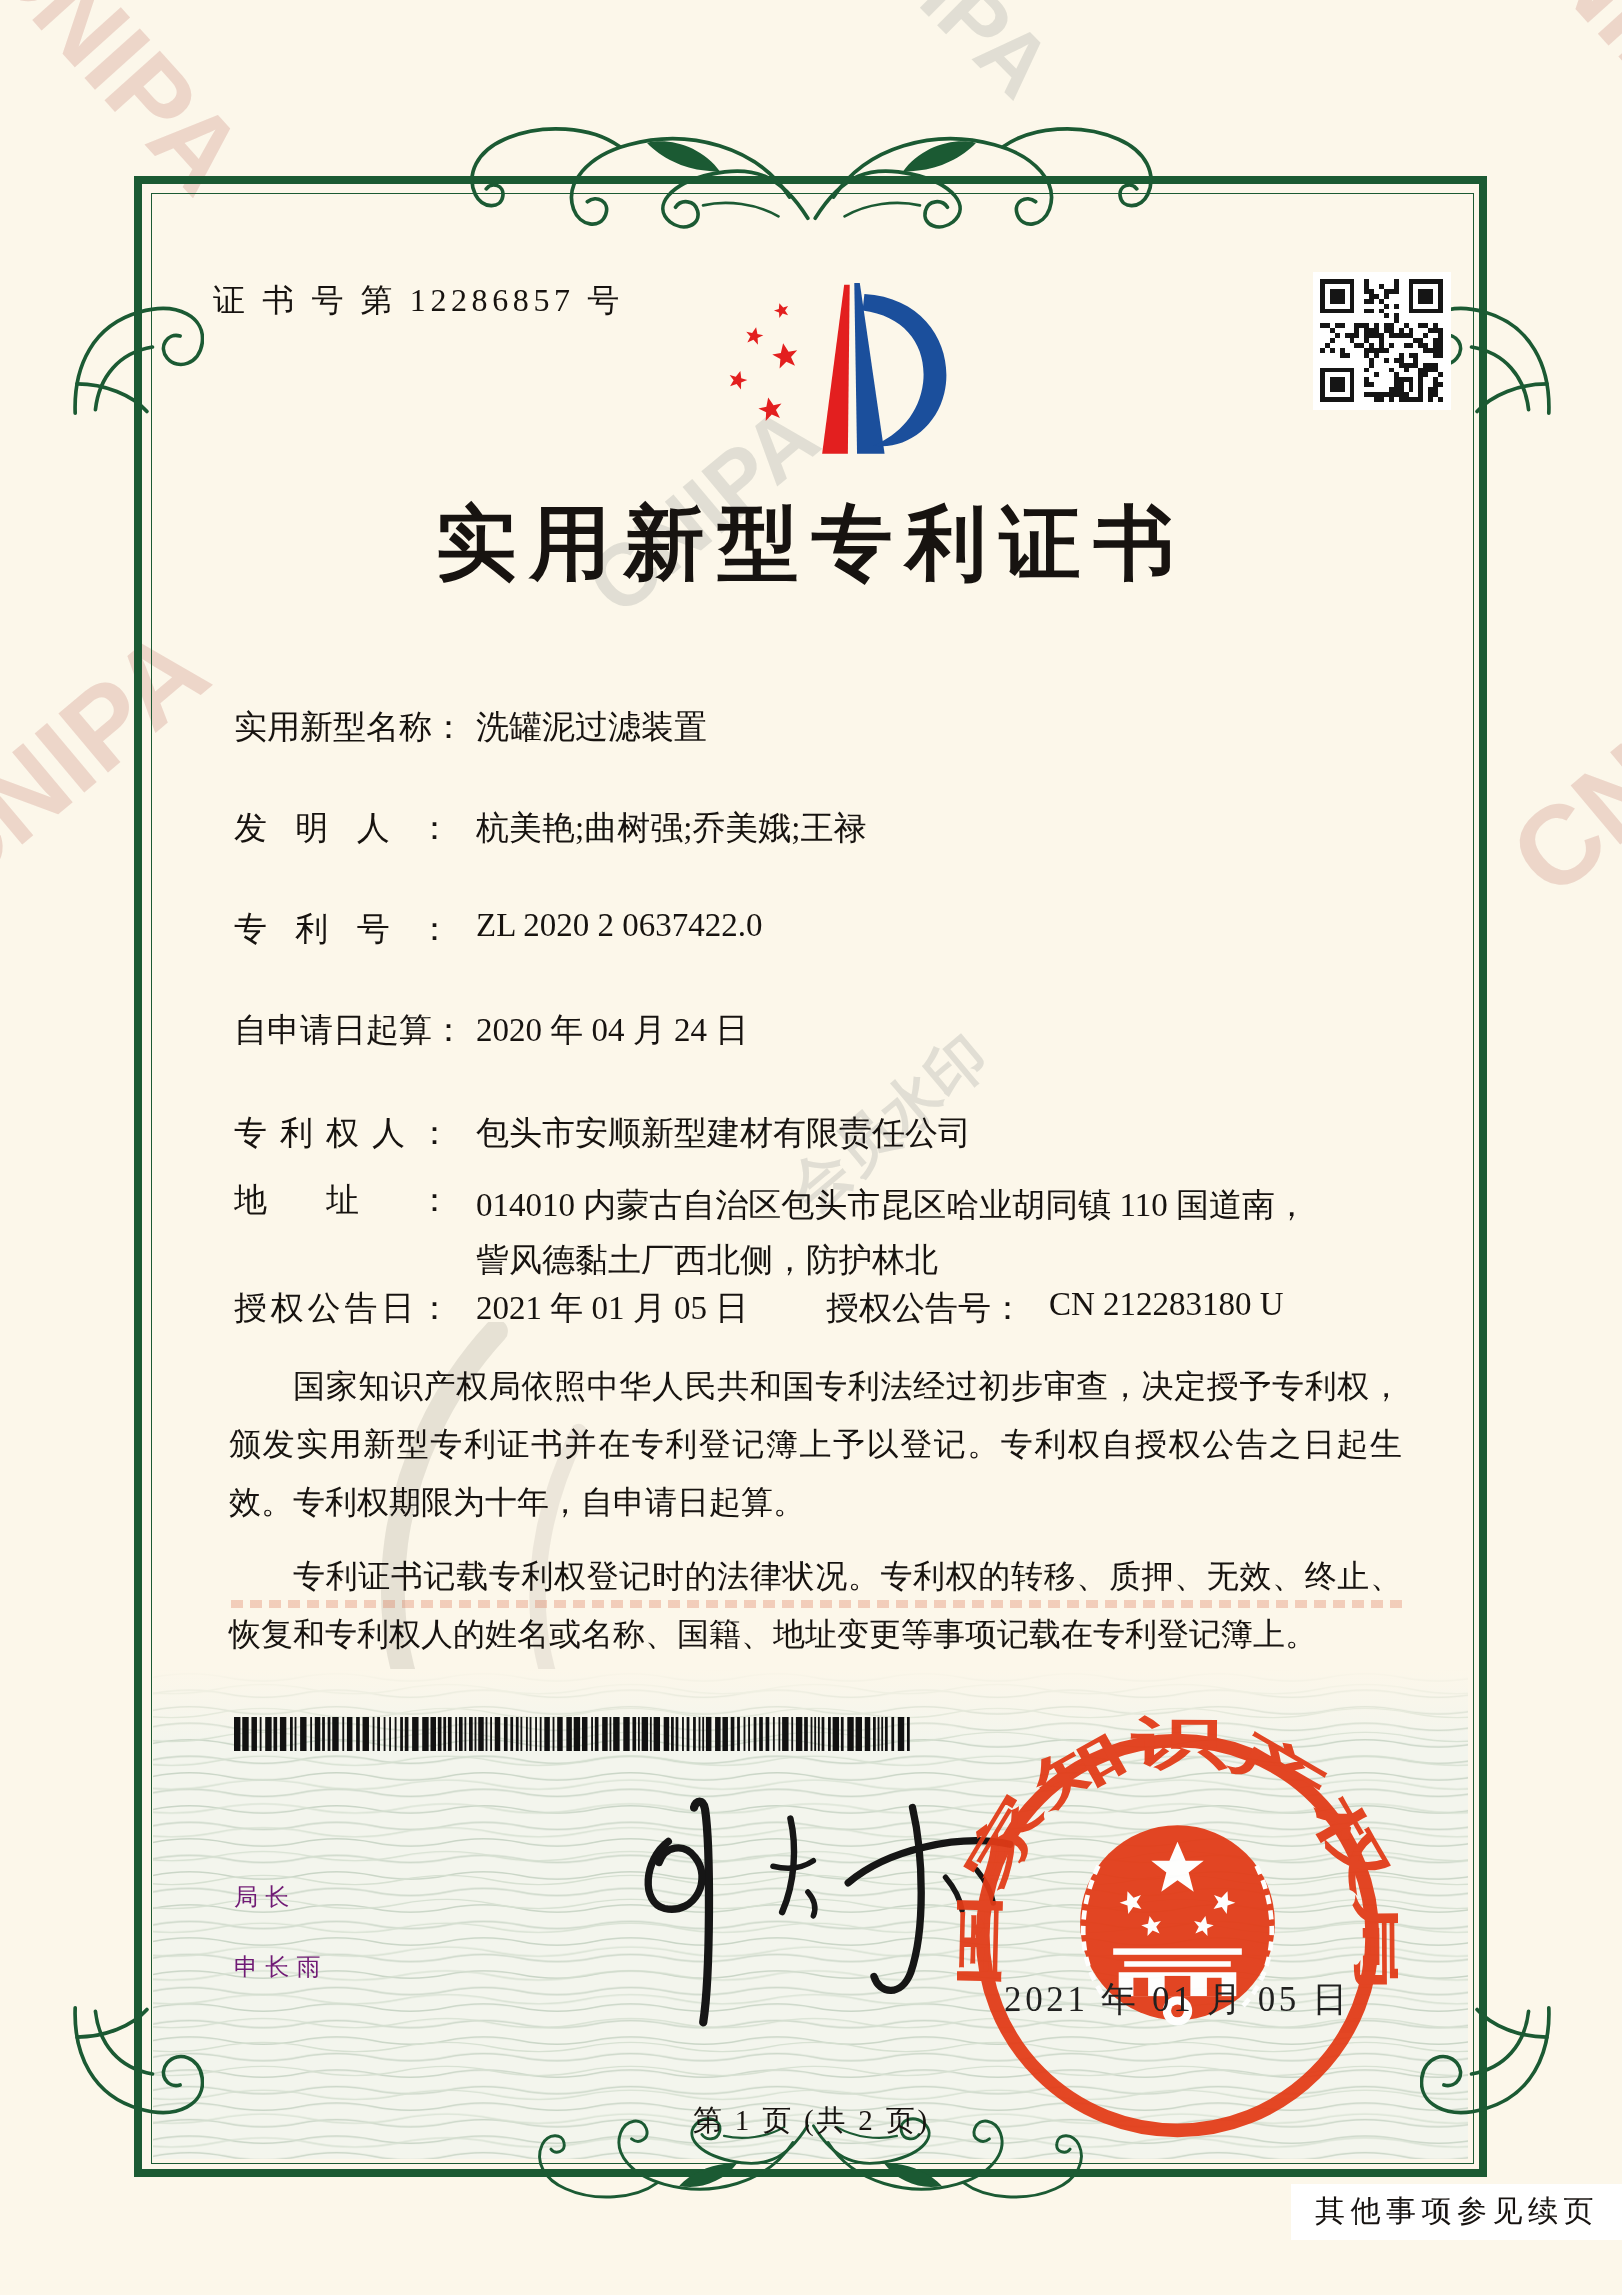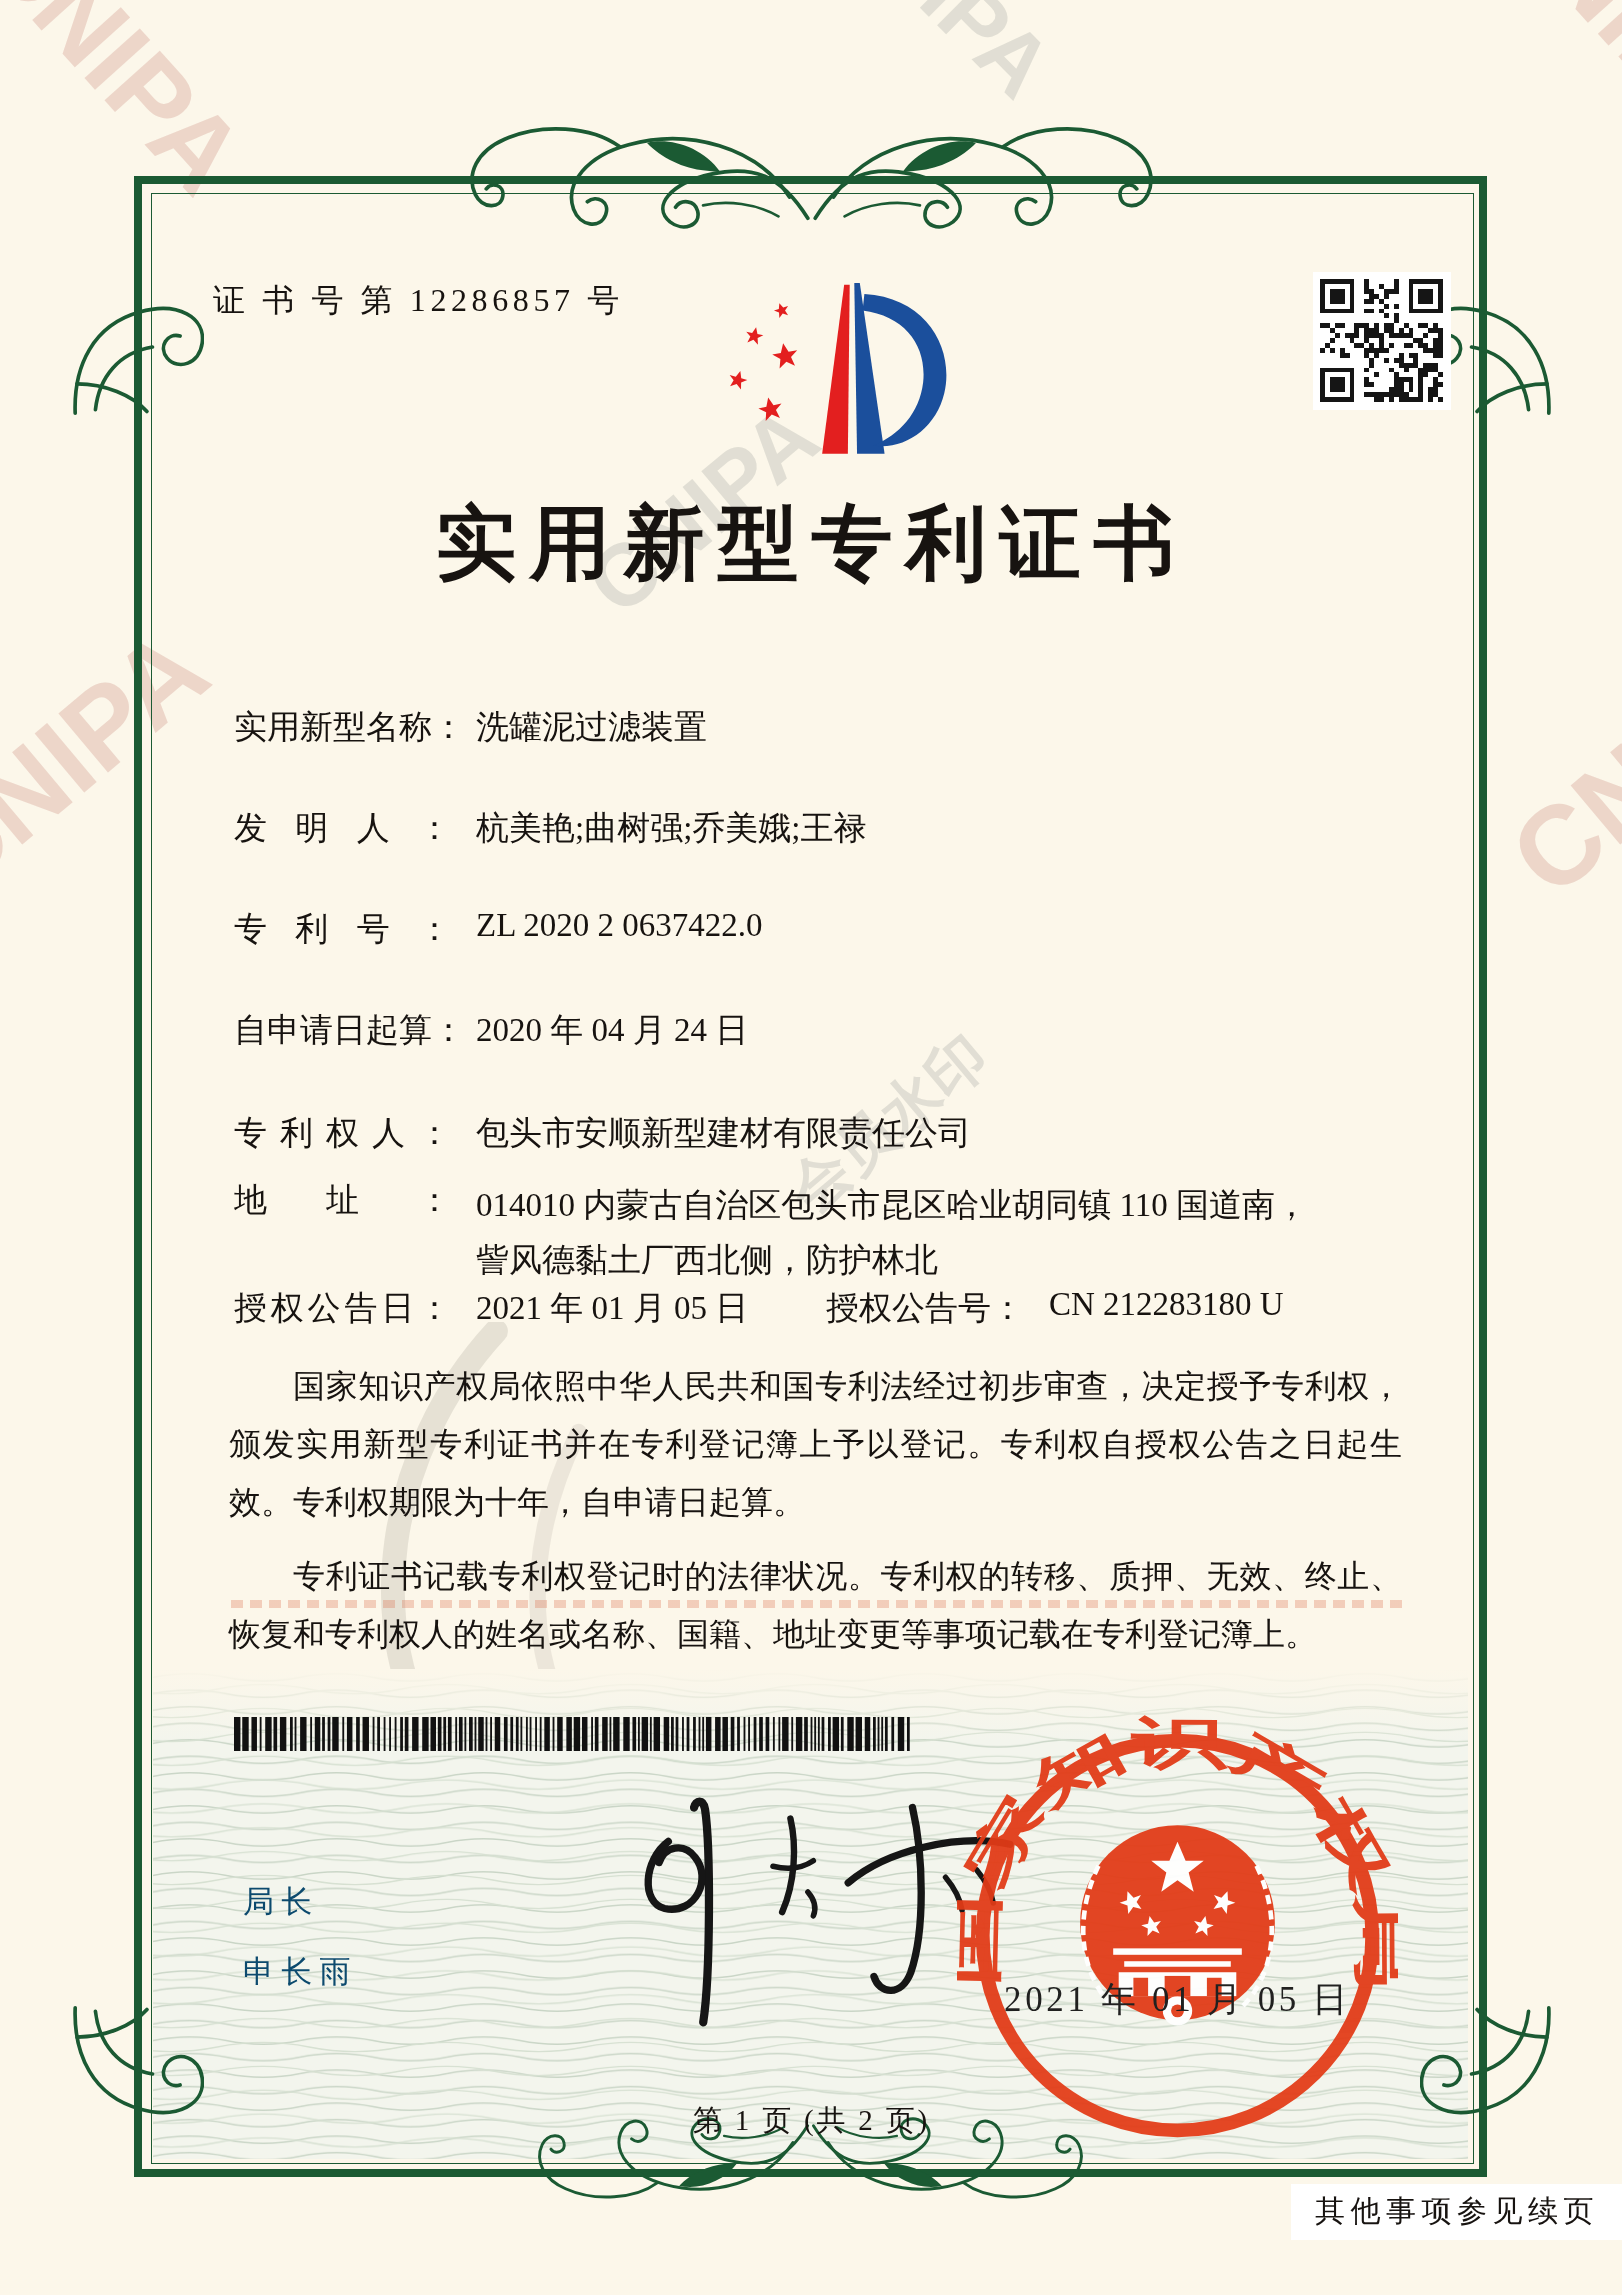--- a/index.html
+++ b/index.html
@@ -37,22 +37,22 @@
   .fvalue{display:inline-block;margin-left:25px;vertical-align:top}
   .addrval{white-space:normal;width:973px;line-height:55px}
   .grant2{position:absolute;left:592px;top:0;white-space:nowrap}
   .grant2 .flabel{width:198px}
   
   .paras{position:absolute;left:213px;top:1341px;width:1205px;font-size:32px;line-height:58px;
     text-align:justify;z-index:4}
   .paras p{margin:16px;text-indent:2em}
   
   .barcode{position:absolute;left:234px;top:1717px;width:684px;height:34px;z-index:4}
-  .bureau{position:absolute;left:243px;z-index:4;font-family:"Liberation Sans","DejaVu Sans",sans-serif;
-    font-size:31px;letter-spacing:7.3px;color:#0c4a6e}
+  .bureau{position:absolute;left:234px;z-index:4;font-family:"Liberation Sans","DejaVu Sans",sans-serif;
+    font-size:24px;letter-spacing:7.3px;color:#701a75}
   .signature{position:absolute;left:556px;top:1791px;width:478px;height:257px;z-index:4}
   .seal{position:absolute;left:957px;top:1715px;width:441px;height:441px;z-index:5}
   .pageinfo{position:absolute;left:0;top:2101px;width:1623px;text-align:center;font-size:29px;
     letter-spacing:2.8px;z-index:4}
   .contnote{position:absolute;left:0;top:2184px;width:1623px;text-align:right;z-index:4;font-size:30px;letter-spacing:5.5px}
   .contnote span{background:#fff;padding:7.3px 24px;display:inline-block}
   .orn{position:absolute;z-index:3}
   .ghost{position:absolute;z-index:0}
 </style>
 </head>

